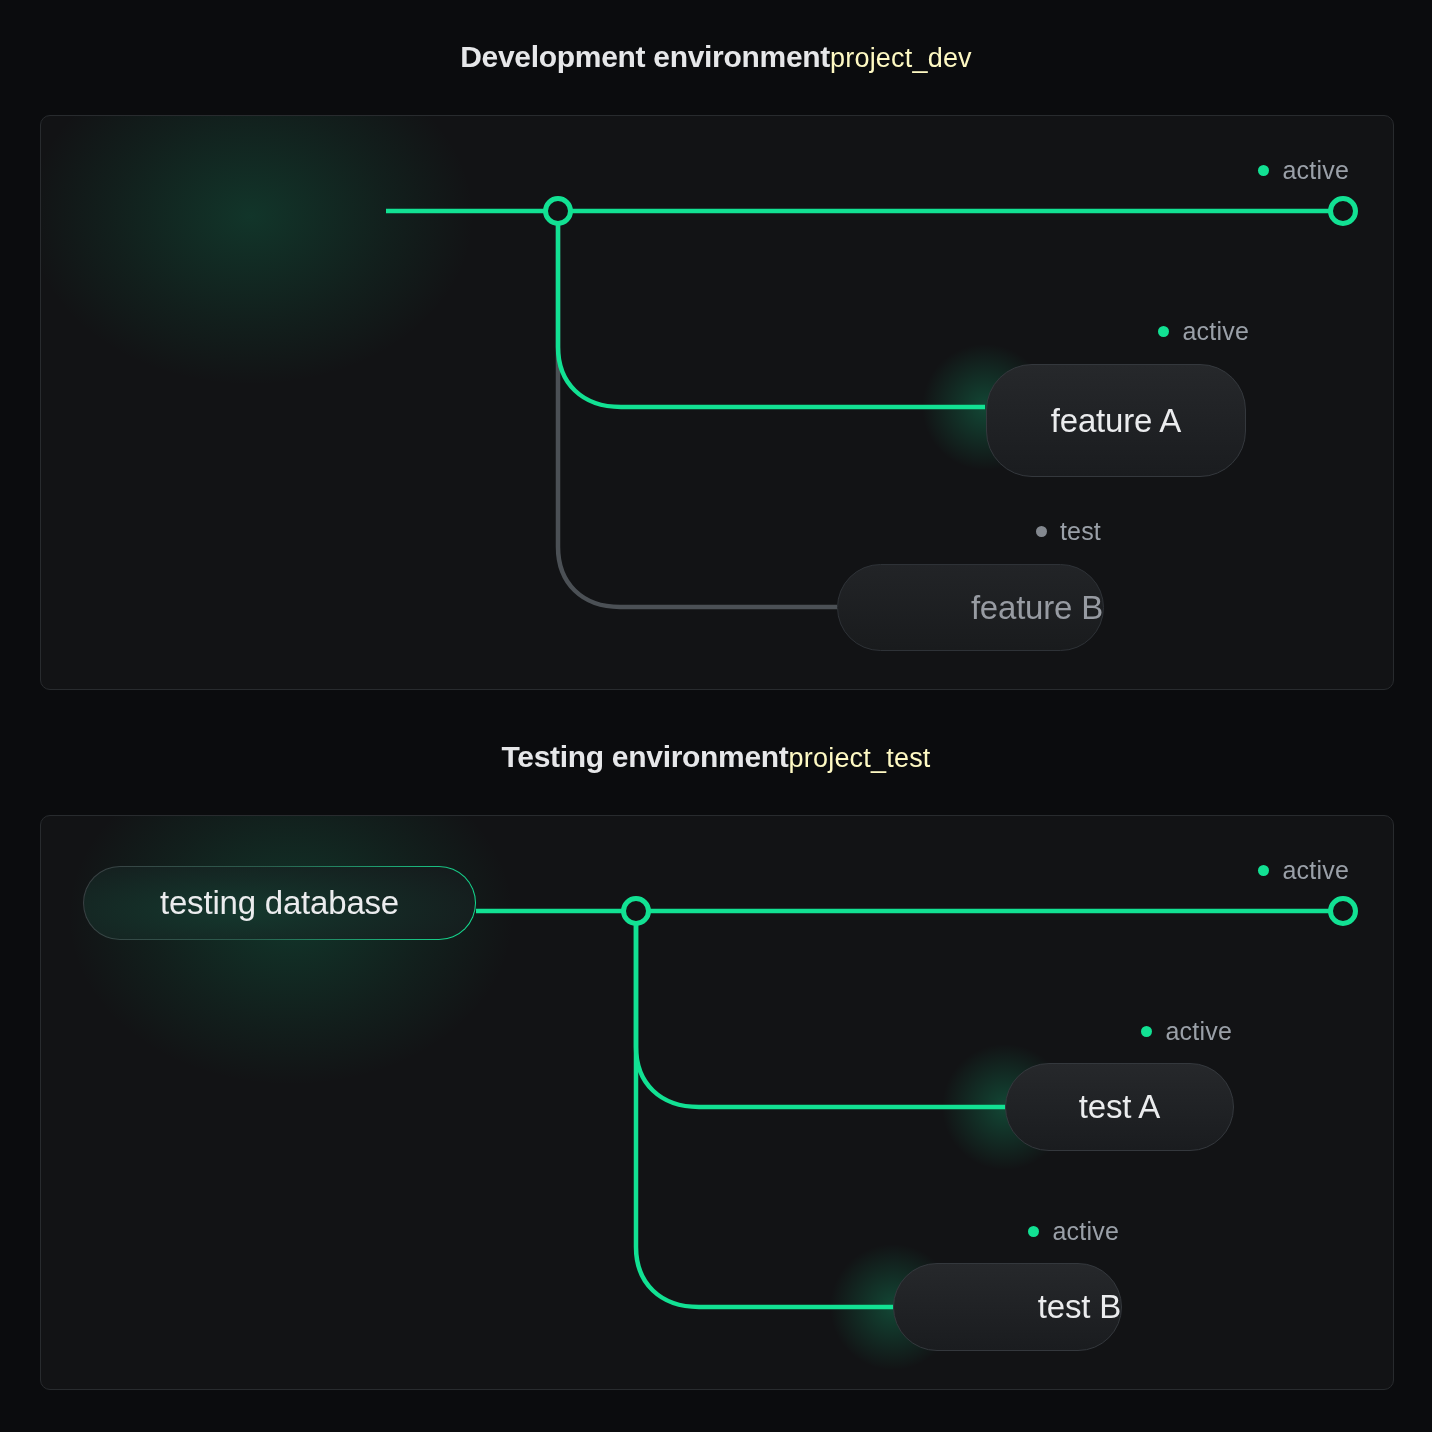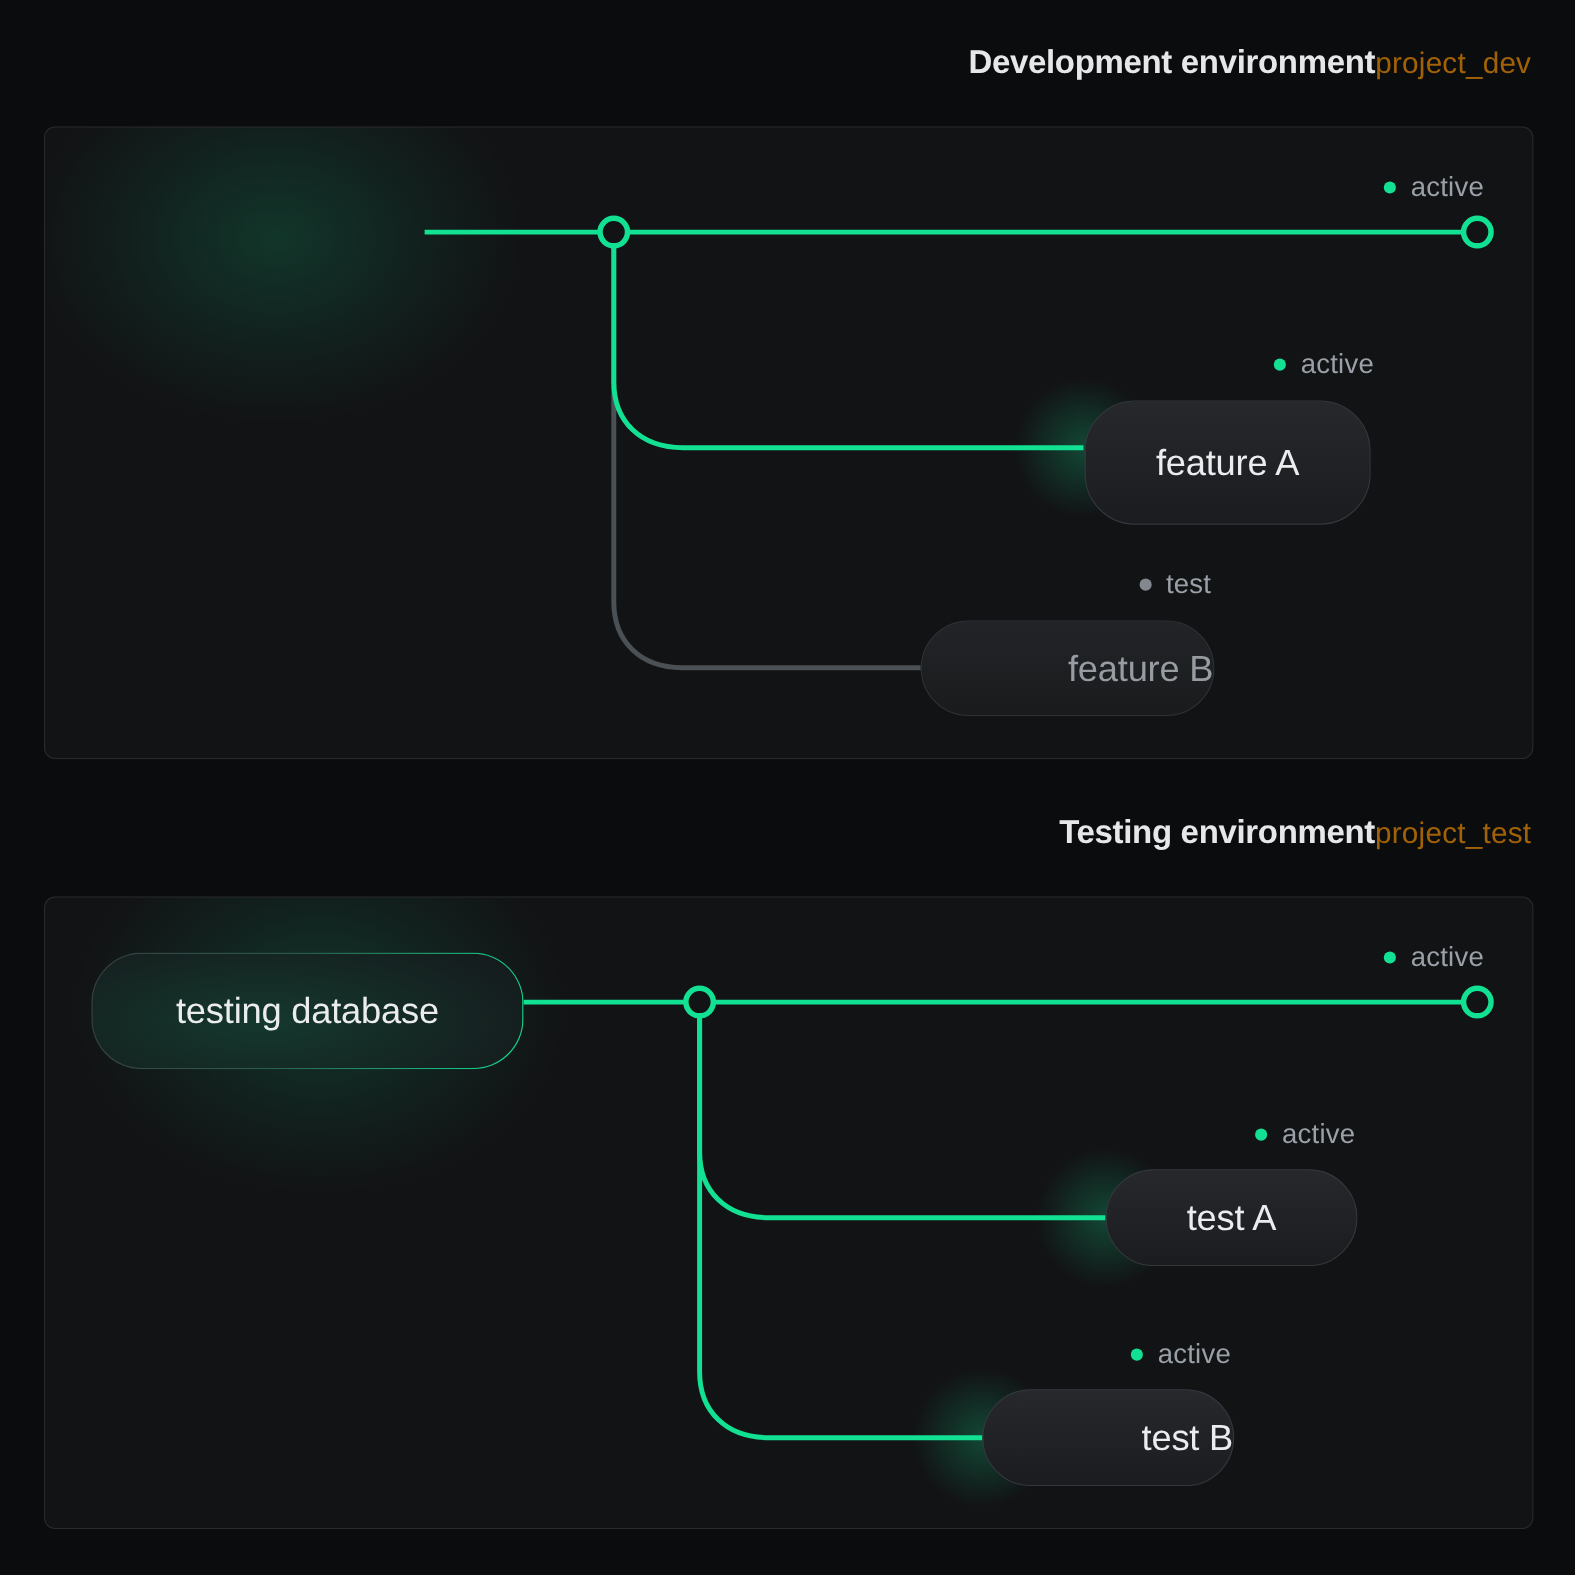--- a/index.html
+++ b/index.html
@@ -4,27 +4,27 @@
 <style>
   html,body{margin:0;padding:0;background:#0b0c0e;}
   .stage{
     position:relative;width:1432px;height:1432px;overflow:hidden;
     background:#0b0c0e;
     font-family:"Liberation Sans", sans-serif;
     -webkit-font-smoothing:antialiased;
   }
   .env-header{
     position:absolute;left:40px;right:40px;height:42px;
-    display:flex;justify-content:flex-end;align-items:baseline;
+    display:flex;justify-content:center;align-items:baseline;
   }
   .env-title{
     font-size:30px;font-weight:700;letter-spacing:-.3px;color:#e6e7e9;
   }
   .project-name{
-    font-size:27px;font-weight:400;color:#a16207;letter-spacing:.2px;
+    font-size:27px;font-weight:400;color:#fef9c3;letter-spacing:.2px;
   }
   .board{
     position:absolute;left:40px;width:1352px;height:573px;
     background:#121315;border:1px solid #282b2e;border-radius:10px;
     overflow:hidden;
   }
   .board svg{position:absolute;left:0;top:0;}
   .line-main{stroke:var(--accent-green,#12e193);stroke-width:4.5;fill:none;}
   .line-idle{stroke:var(--idle-line,#4b5055);stroke-width:4.5;fill:none;}
   .node-circle{stroke:var(--accent-green,#12e193);stroke-width:5;fill:#121315;}
@@ -120,21 +120,21 @@
     <div class="glow glow-junction" style="left:762px;top:401px;"></div>
 
     <svg width="1352" height="573" viewBox="0 0 1352 573">
       <path class="line-main" d="M435 95 H1302"></path>
       <path class="line-main" d="M595 95 V231 C595 267 619 291 658 291 H964"></path>
       <path class="line-main" d="M595 95 V431 C595 467 619 491 658 491 H852"></path>
       <circle class="node-circle" cx="595" cy="95" r="12.5"></circle>
       <circle class="node-circle" cx="1302" cy="95" r="12.5"></circle>
     </svg>
 
-    <div class="pill pill-root" style="left:42px;top:50px;width:393px;height:106px;">
+    <div class="pill pill-root" style="left:42px;top:50px;width:393px;height:74px;">
       <span>testing database</span>
     </div>
 
     <div class="pill pill-branch" style="left:964px;top:247px;width:229px;height:88px;">
       <span>test A</span>
     </div>
 
     <div class="pill pill-branch" style="left:852px;top:447px;width:229px;height:88px;justify-content:flex-end;">
       <span>test B</span>
     </div>

